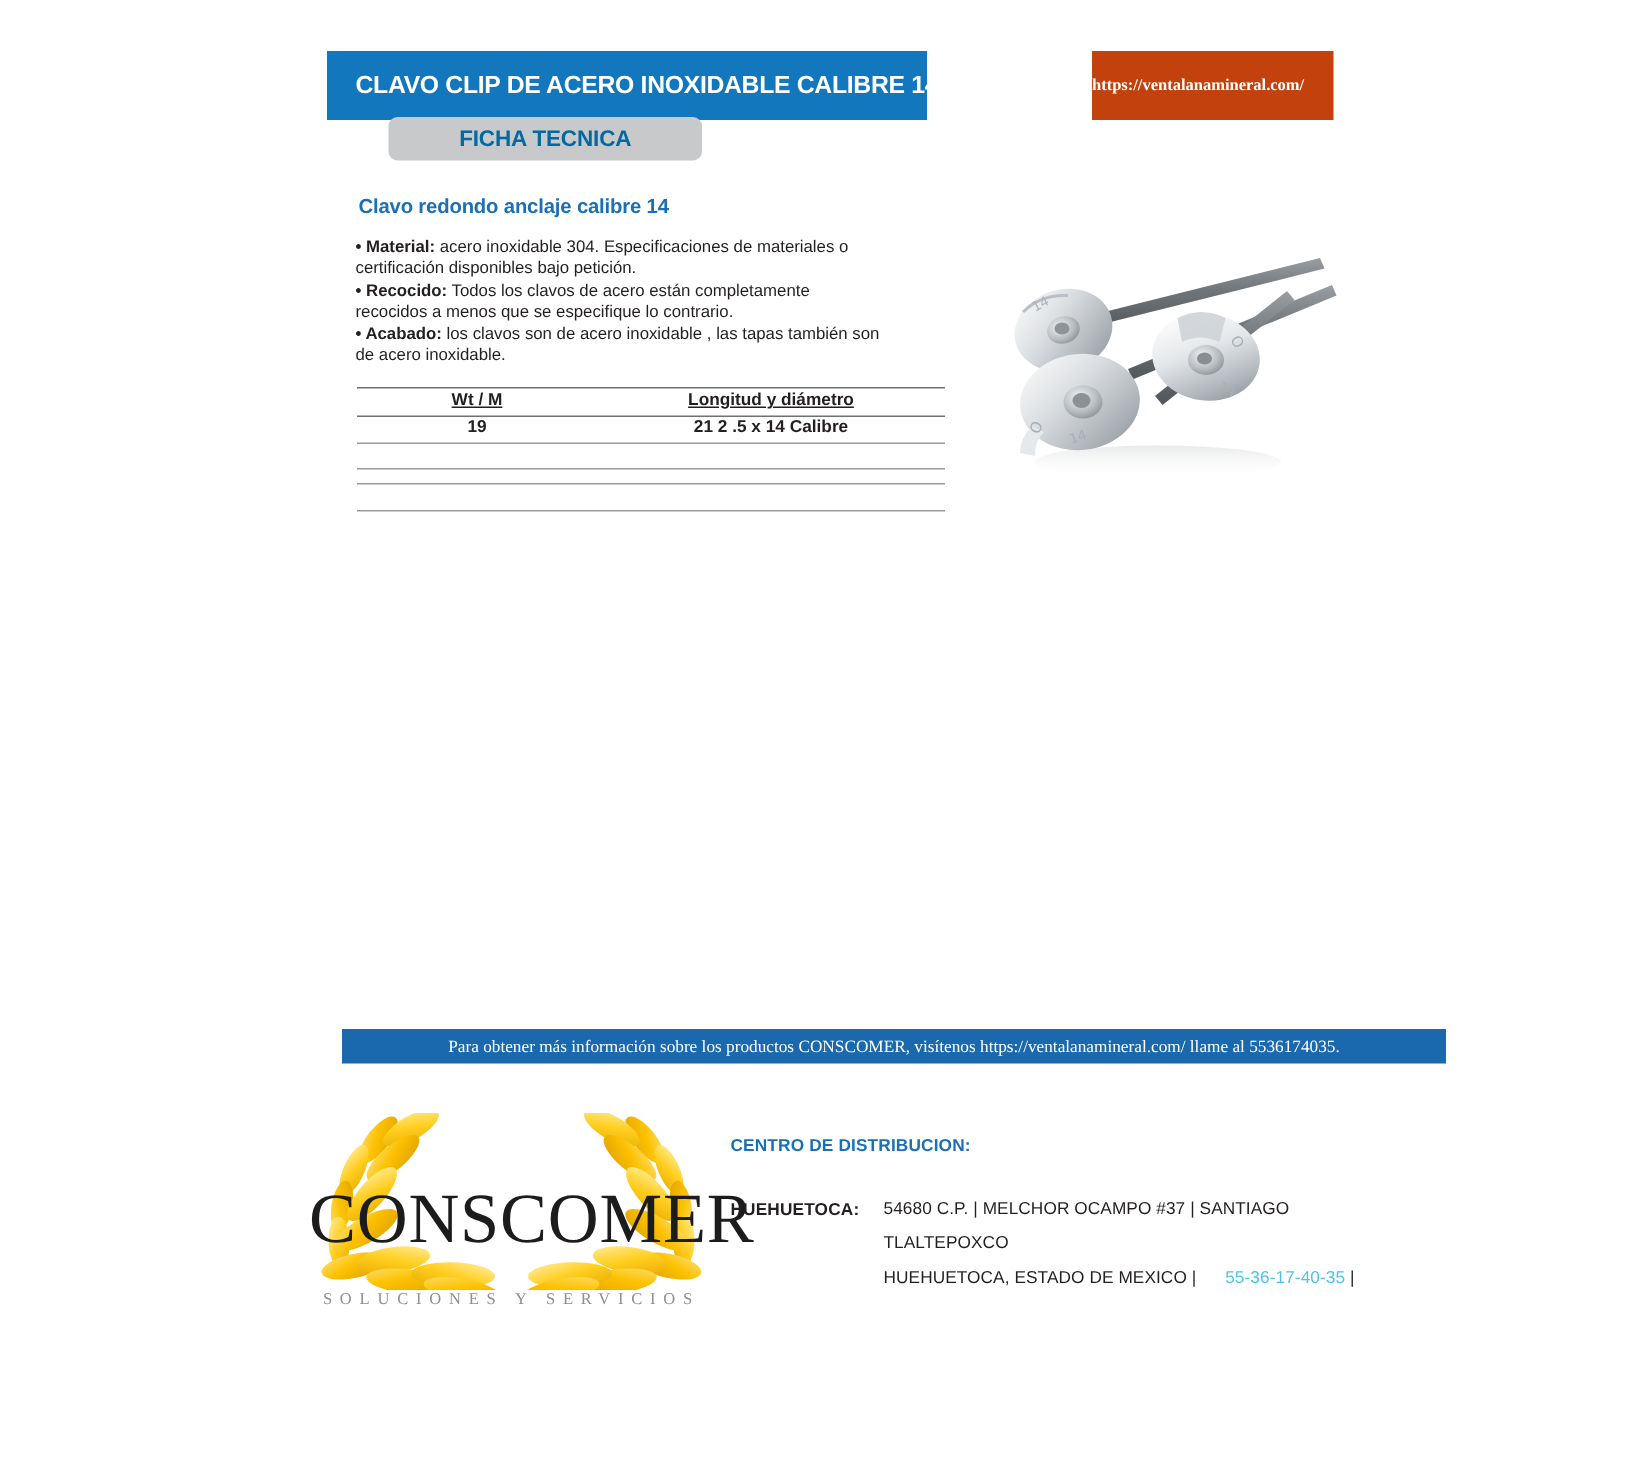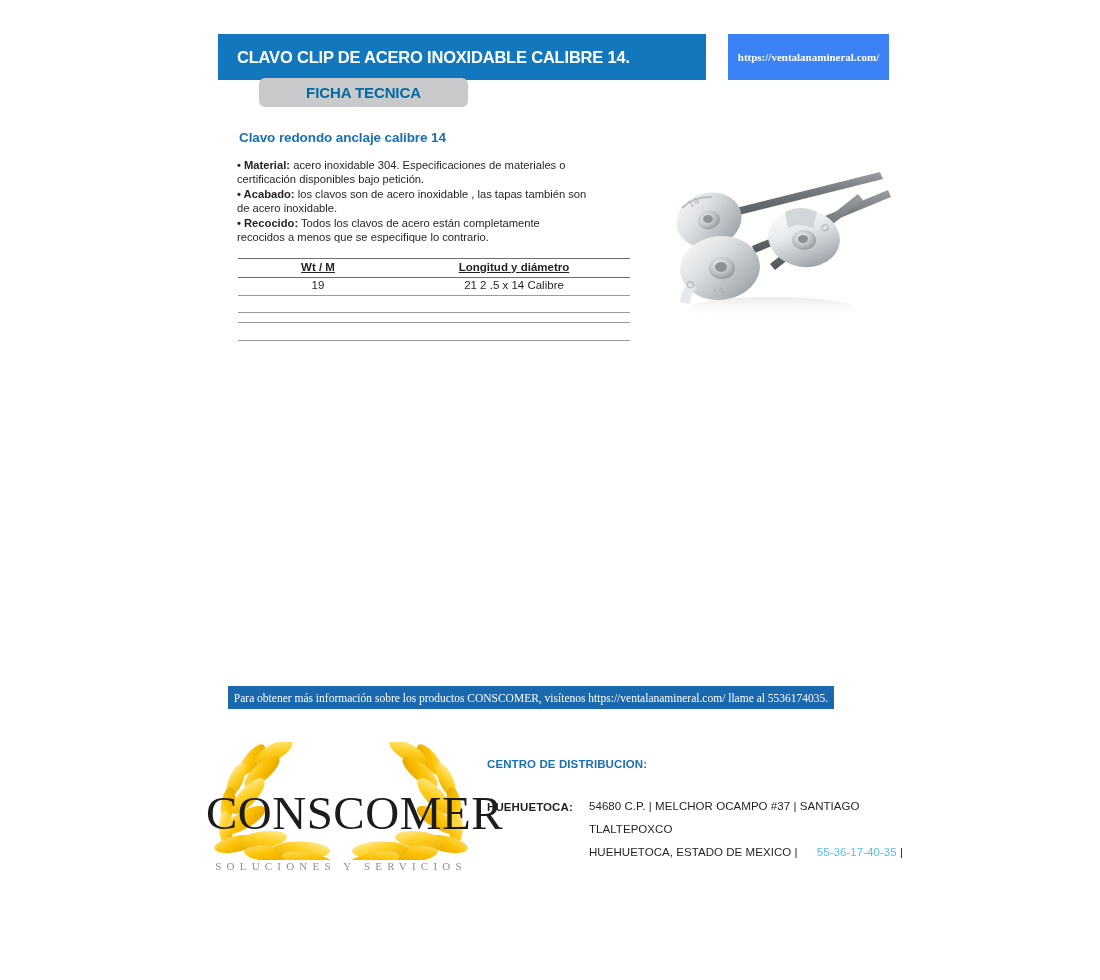--- a/index.html
+++ b/index.html
@@ -14,44 +14,43 @@
     font-family: "Liberation Sans", sans-serif;
     color: #231f20;
     overflow: hidden;
   }
 
   
   .header-bar {
     position: absolute;
     left: 218px;
     top: 34px;
-    width: 488px;
+    width: 400px;
     height: 46px;
     background: #1277bc;
     display: flex;
     align-items: center;
   }
   .header-title {
     color: #ffffff;
     font-size: 16.5px;
     font-weight: bold;
     letter-spacing: -0.2px;
     padding-left: 19px;
     white-space: nowrap;
   }
   .url-box {
     position: absolute;
     left: 728px;
     top: 34px;
     width: 161px;
     height: 46px;
-    background: #3b82f6;
+    background: #c2410c;
     display: flex;
     align-items: center;
-    justify-content: center;
   }
   .url-box-text {
     color: #ffffff;
     font-family: "Liberation Serif", serif;
     font-size: 11px;
     font-weight: bold;
     white-space: nowrap;
   }
   .tab-ficha {
     position: absolute;
@@ -116,20 +115,21 @@
   .spec-table th {
     font-weight: bold;
     font-size: 11.5px;
     height: 18px;
     vertical-align: middle;
     text-decoration: underline;
   }
   .spec-table td {
     height: 17px;
     vertical-align: middle;
+    font-weight: bold;
   }
   .spec-table .col-wt { width: 160px; }
   .spec-table .col-len { width: 232px; }
   .rule {
     position: absolute;
     left: 238px;
     width: 392px;
     height: 1px;
     background: #6f7072;
   }
@@ -143,21 +143,21 @@
     width: 245px;
     height: 155px;
     background: #ffffff;
   }
 
   
   .footer-banner {
     position: absolute;
     left: 228px;
     top: 686px;
-    width: 606px;
+    width: 736px;
     height: 23px;
     background: #1a68ad;
     display: flex;
     align-items: center;
     justify-content: center;
   }
   .footer-banner-text {
     color: #ffffff;
     font-family: "Liberation Serif", serif;
     font-size: 11.5px;
@@ -239,22 +239,22 @@
 </div>
 
 <div class="tab-ficha">
   <div class="tab-ficha-text">FICHA TECNICA</div>
 </div>
 
 <div class="section-heading">Clavo redondo anclaje calibre 14</div>
 
 <div class="spec-list">
   <p><b>• Material:</b><span> acero inoxidable 304. Especificaciones de materiales o certificación disponibles bajo petición.</span></p>
+  <p><b>• Recocido:</b><span> Todos los clavos de acero están completamente recocidos a menos que se especifique lo contrario.</span></p>
   <p><b>• Acabado:</b><span> los clavos son de acero inoxidable , las tapas también son  de acero inoxidable.</span></p>
-  <p><b>• Recocido:</b><span> Todos los clavos de acero están completamente recocidos a menos que se especifique lo contrario.</span></p>
 </div>
 
 <div class="rule" style="top:258px;"></div>
 <table class="spec-table">
   <thead>
     <tr>
       <th class="col-wt">Wt / M</th>
       <th class="col-len">Longitud y diámetro</th>
     </tr>
   </thead>

